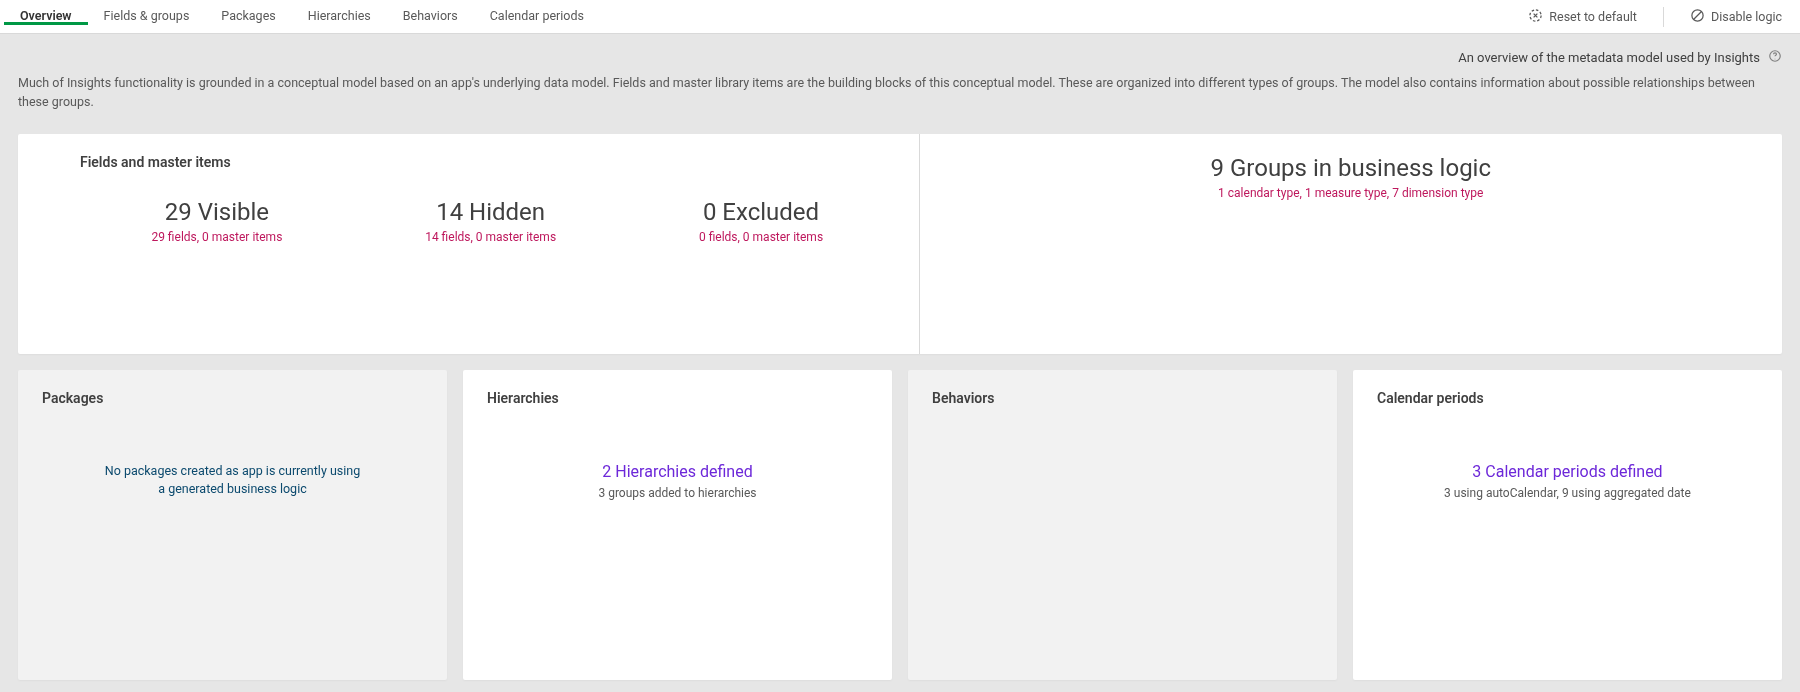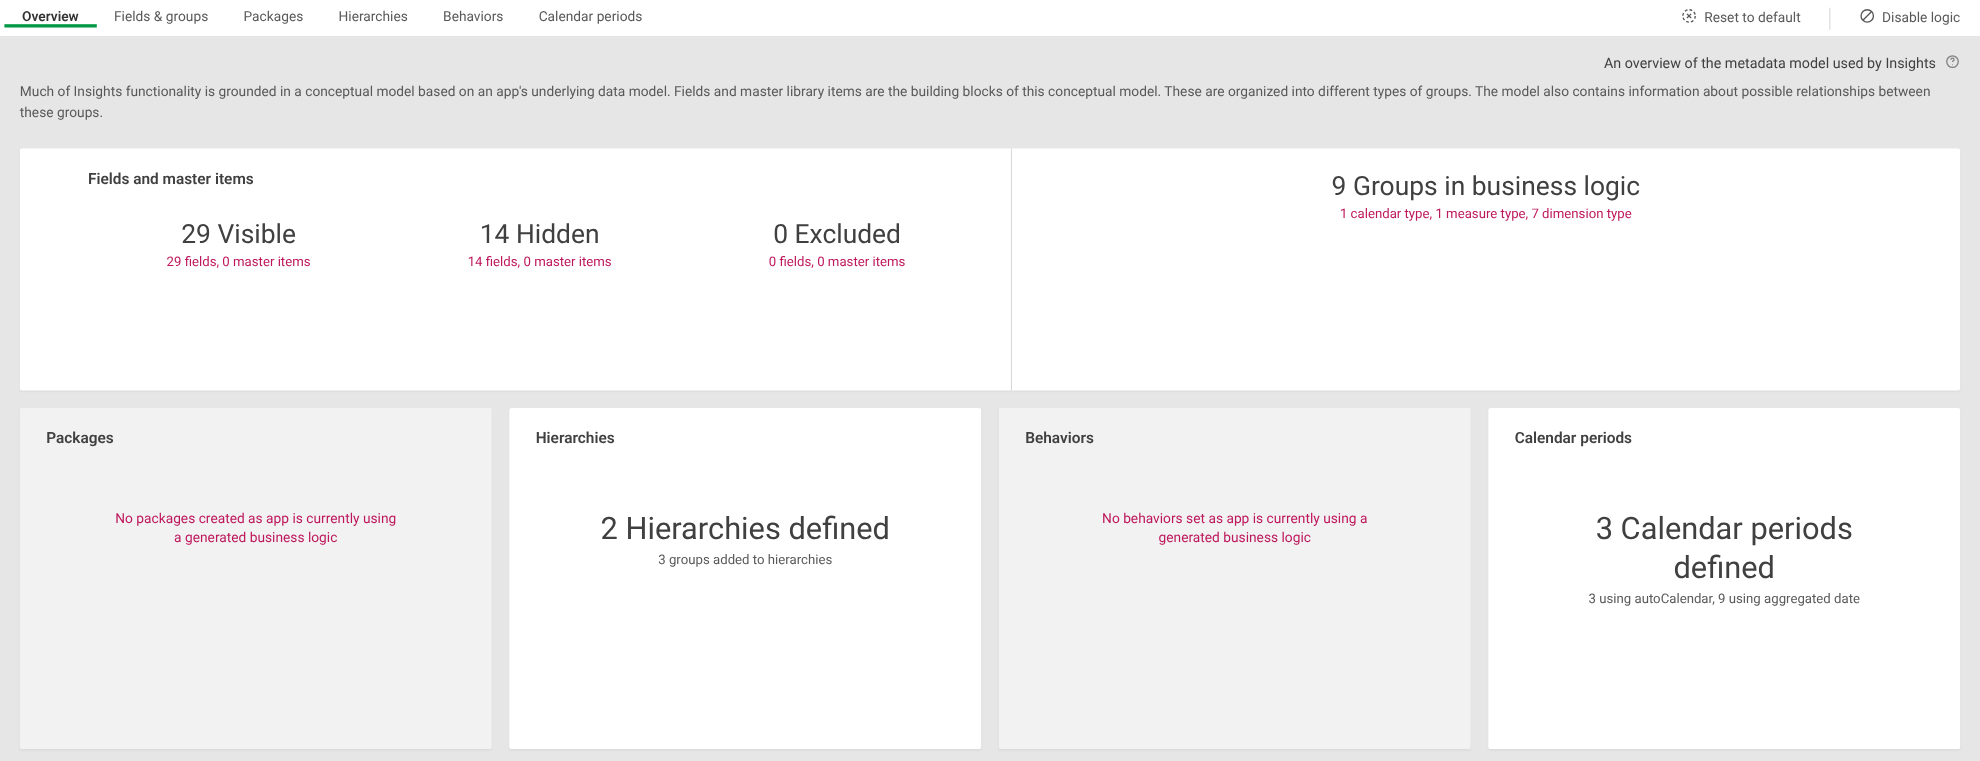--- a/index.html
+++ b/index.html
@@ -130,27 +130,27 @@
       flex: 1;
       display: flex;
       flex-direction: column;
       align-items: center;
       justify-content: flex-start;
       text-align: center;
       padding-top: 28px;
     }
     .empty-text {
       font-size: 12.5px;
-      color: #be185d;
+      color: #0c4a6e;
       max-width: 260px;
       line-height: 1.45;
     }
     .metric-main {
-      font-size: 28px;
-      color: #404040;
+      font-size: 16px;
+      color: #6d28d9;
       margin-bottom: 4px;
       line-height: 1.25;
       max-width: 280px;
     }
     .metric-sub {
       font-size: 12px;
       color: #595959;
       max-width: 260px;
     }
   </style>
@@ -258,23 +258,20 @@
     <div class="small-card">
       <div class="section-title">Hierarchies</div>
       <div class="body">
         <div class="metric-main">2 Hierarchies defined</div>
         <div class="metric-sub">3 groups added to hierarchies</div>
       </div>
     </div>
 
     <div class="small-card muted">
       <div class="section-title">Behaviors</div>
-      <div class="body">
-        <div class="empty-text">No behaviors set as app is currently using a generated business logic</div>
-      </div>
     </div>
 
     <div class="small-card">
       <div class="section-title">Calendar periods</div>
       <div class="body">
         <div class="metric-main">3 Calendar periods defined</div>
         <div class="metric-sub">3 using autoCalendar, 9 using aggregated date</div>
       </div>
     </div>
 

